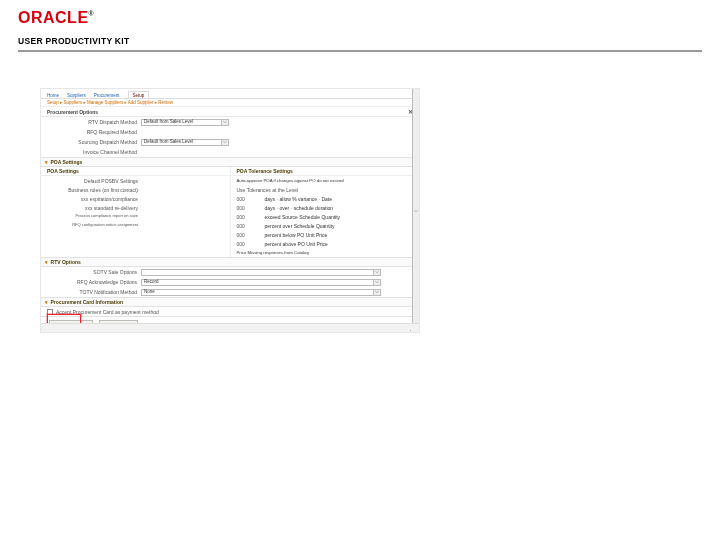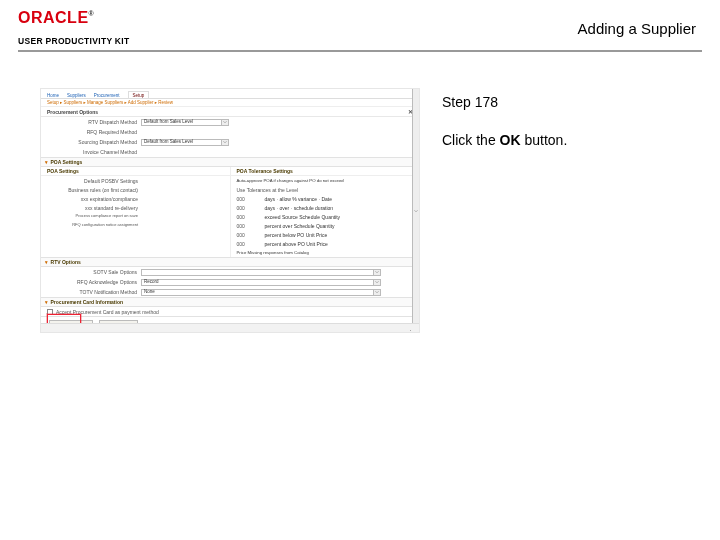--- a/index.html
+++ b/index.html
@@ -161,21 +161,20 @@
 </head>
 <body>
 
 <div class="header">
   <div class="logo-block">
     <div class="oracle-word">
       <span>ORACLE</span><span class="tm">®</span>
     </div>
     <div class="upk-line">USER PRODUCTIVITY KIT</div>
   </div>
-  <div class="title">Adding a Supplier</div>
 </div>
 <div class="header-underline"></div>
 
 <div class="content">
 
   <div class="app-pane">
 
     <div class="tabs-row">
       <span class="tab">Home</span>
       <span class="tab">Suppliers</span>
@@ -357,20 +356,14 @@
       
     </div>
 
     <div class="ok-halo"></div>
 
     <div class="footer-bar">
       <div class="resize-grip"></div>
     </div>
   </div>
 
-  <div class="instruct">
-    <div class="step">Step 178</div>
-    <div class="body-text">
-      <span>Click the </span><b>OK</b><span> button.</span>
-    </div>
-  </div>
 
 </div>
 
 </body></html>

